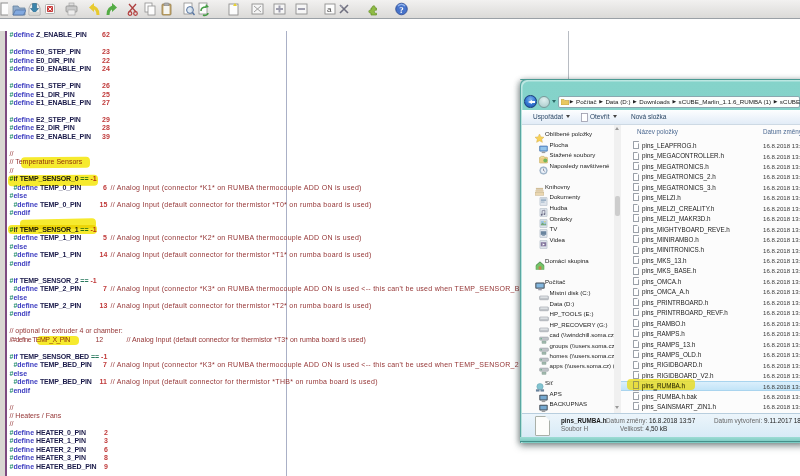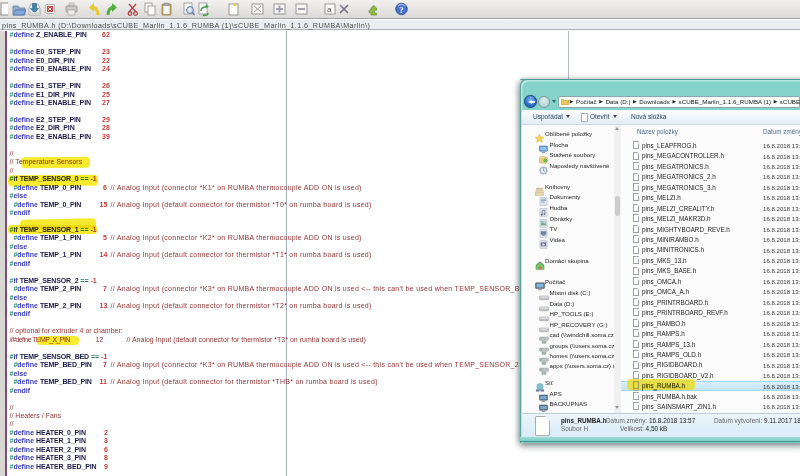--- a/index.html
+++ b/index.html
@@ -178,23 +178,20 @@
 <svg class="tbi" style="left:367px" width="12" height="15">
         <path d="M4 6h1.2a1.6 1.6 0 113 0H9.5v2.2a1.6 1.6 0 100 3V13H4v-2a1.6 1.6 0 110-3z" fill="#88b838" stroke="#5a8818" stroke-width="0.7"></path>
       </svg>
 <svg class="tbi" style="left:395px" width="13" height="15">
         <circle cx="6.5" cy="7" r="5.8" fill="#3a6ac8" stroke="#1a3a88" stroke-width="0.8"></circle>
         <path d="M3 4c2-2 5-2 7 0" stroke="#8ab0f0" stroke-width="1.4" fill="none"></path>
         <text x="4.2" y="10.5" font-size="9" font-weight="bold" fill="#fff" font-family="Liberation Serif">?</text>
       </svg>
 </div>
 
-<div id="tabbar">
-      <span>pins_RUMBA.h (D:\Downloads\sCUBE_Marlin_1.1.6_RUMBA (1)\sCUBE_Marlin_1.1.6_RUMBA\Marlin\)</span>
-    </div>
 
 <div id="codearea">
 <div id="gutter"></div>
       <div id="gutline"></div>
       <div id="wrapguide"></div>
       <div id="divider"></div>
 <div class="ln" style="top:0.3px"><span class="h">#</span><span class="d">define</span> <span class="i">Z_ENABLE_PIN</span><span class="abs n" style="left:92.5px">62</span></div>
 <div class="ln" style="top:17.22px"><span class="h">#</span><span class="d">define</span> <span class="i">E0_STEP_PIN</span><span class="abs n" style="left:92.5px">23</span></div>
 <div class="ln" style="top:25.68px"><span class="h">#</span><span class="d">define</span> <span class="i">E0_DIR_PIN</span><span class="abs n" style="left:92.5px">22</span></div>
 <div class="ln" style="top:34.14px"><span class="h">#</span><span class="d">define</span> <span class="i">E0_ENABLE_PIN</span><span class="abs n" style="left:92.5px">24</span></div>

